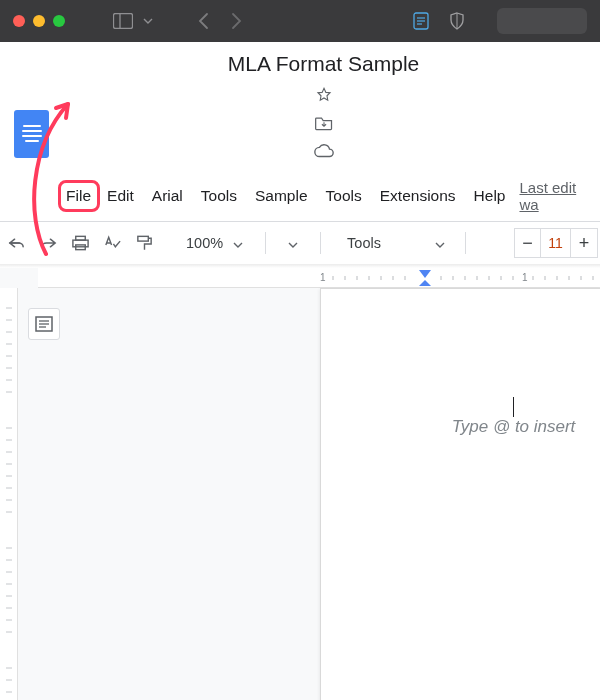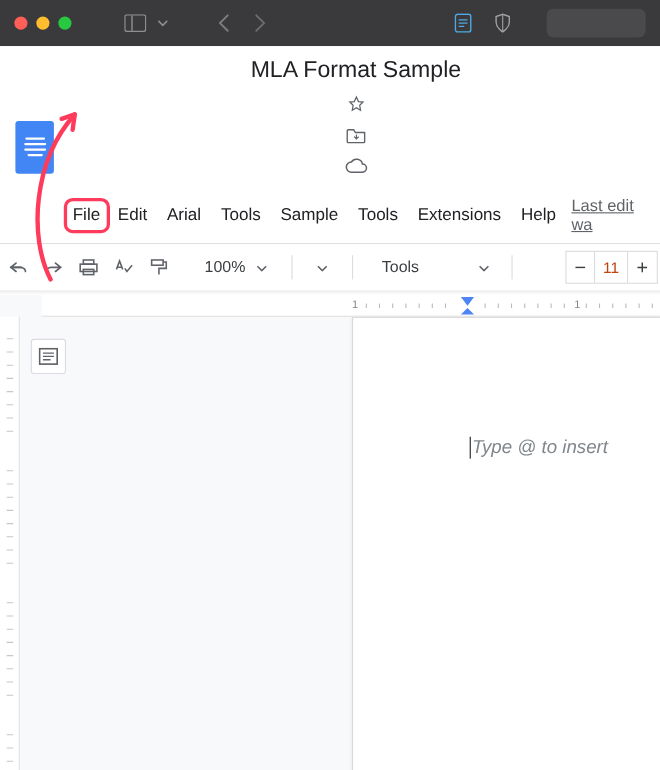--- a/index.html
+++ b/index.html
@@ -105,21 +105,21 @@
       display:flex; align-items:center; justify-content:center; color:#5f6368;
     }
     .page {
       position:absolute; left:320px; top:20px; right:0; bottom:0;
       background:#fff; border-left:1px solid #d9d9d9; border-top:1px solid #d9d9d9;
       box-shadow: -1px 1px 3px rgba(0,0,0,0.06);
     }
     .page-content {
       padding: 108px 0 0 106px;
       color:#80868b; font-size: 17px; font-style: italic;
-      display:flex; align-items:center;
+      display:flex; align-items:center;flex-direction:column;
     }
     .cursor-bar { display:inline-block; width:1px; height:20px; background:#202124; margin-right:1px; font-style:normal;}
     .placeholder-normal { font-style: italic;}
     
     .anno-arrow {
       position:absolute; left: 8px; top: 86px; pointer-events:none;
     }
   </style>
 </head>
 <body>

